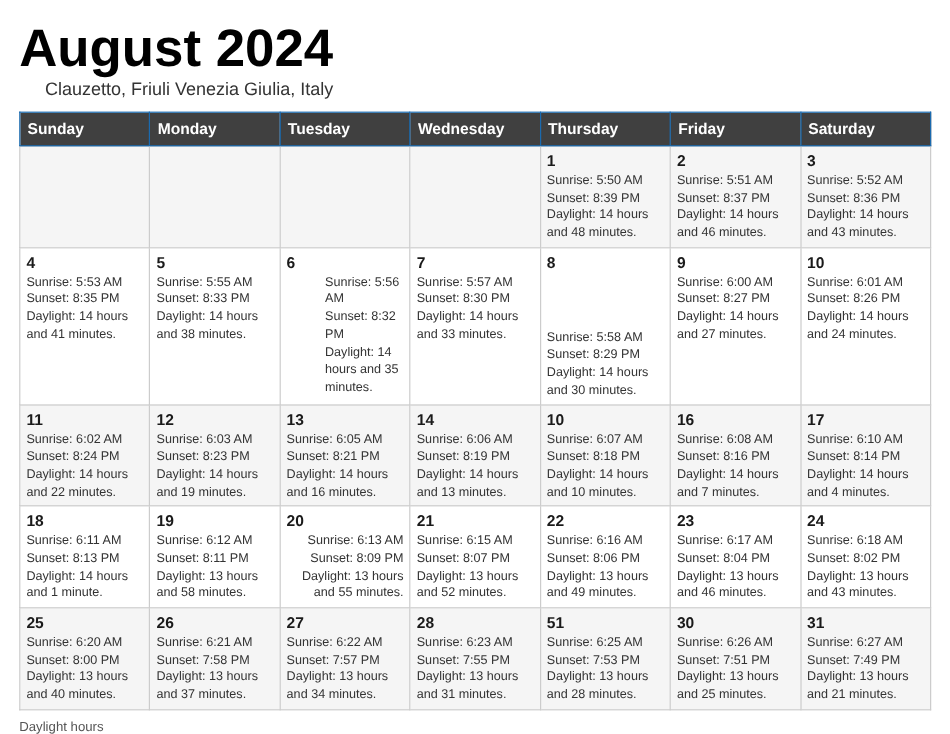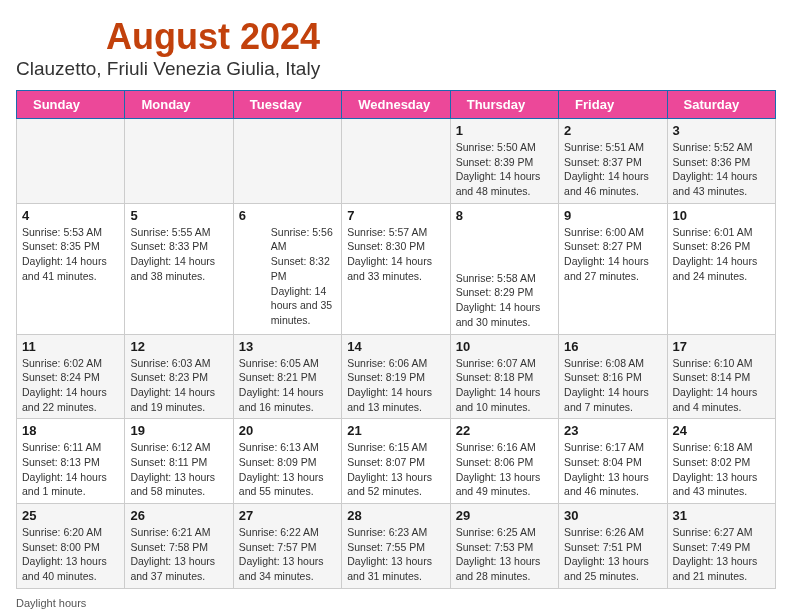--- a/index.html
+++ b/index.html
@@ -18,39 +18,39 @@
     }
     .logo {
       display: flex;
       align-items: center;
       gap: 4px;
     }
     .title-area {
       text-align: right;
     }
     .month-title {
-      font-size: 36px;
+      font-size: 44px;
       font-weight: bold;
-      color: #c2410c;
+      color: #000000;
     }
     .location-title {
-      font-size: 19px;
+      font-size: 15px;
       color: #333;
       text-align: right;
     }
     table {
       width: 100%;
       border-collapse: collapse;
       font-size: 11px;
     }
     thead th {
-      background-color: #ec4899;
+      background-color: #404040;
       color: #fff;
       text-align: left;
-      padding: 6px 16px;
+      padding: 6px 6px;
       font-size: 13px;
       border: 1px solid #1a6aaf;
     }
     tbody td {
       border: 1px solid #ccc;
       vertical-align: top;
       padding: 4px 5px;
       width: calc(100% / 7);
       height: 80px;
     }
@@ -224,21 +224,21 @@
 Daylight: 14 hours and 1 minute.</div>
         </td>
         <td>
           <span class="day-number">19</span>
           <div class="day-info" style="white-space: pre-line;">Sunrise: 6:12 AM
 Sunset: 8:11 PM
 Daylight: 13 hours and 58 minutes.</div>
         </td>
         <td>
           <span class="day-number">20</span>
-          <div class="day-info" style="white-space: pre-line;">Sunrise: 6:13 AM
+          <div class="day-info" style="white-space: pre-line; text-align: right;">Sunrise: 6:13 AM
 Sunset: 8:09 PM
 Daylight: 13 hours and 55 minutes.</div>
         </td>
         <td>
           <span class="day-number">21</span>
           <div class="day-info" style="white-space: pre-line;">Sunrise: 6:15 AM
 Sunset: 8:07 PM
 Daylight: 13 hours and 52 minutes.</div>
         </td>
         <td>
@@ -279,21 +279,21 @@
 Sunset: 7:57 PM
 Daylight: 13 hours and 34 minutes.</div>
         </td>
         <td>
           <span class="day-number">28</span>
           <div class="day-info" style="white-space: pre-line;">Sunrise: 6:23 AM
 Sunset: 7:55 PM
 Daylight: 13 hours and 31 minutes.</div>
         </td>
         <td>
-          <span class="day-number">29</span>
+          <span class="day-number">51</span>
           <div class="day-info" style="white-space: pre-line;">Sunrise: 6:25 AM
 Sunset: 7:53 PM
 Daylight: 13 hours and 28 minutes.</div>
         </td>
         <td>
           <span class="day-number">30</span>
           <div class="day-info" style="white-space: pre-line;">Sunrise: 6:26 AM
 Sunset: 7:51 PM
 Daylight: 13 hours and 25 minutes.</div>
         </td>

